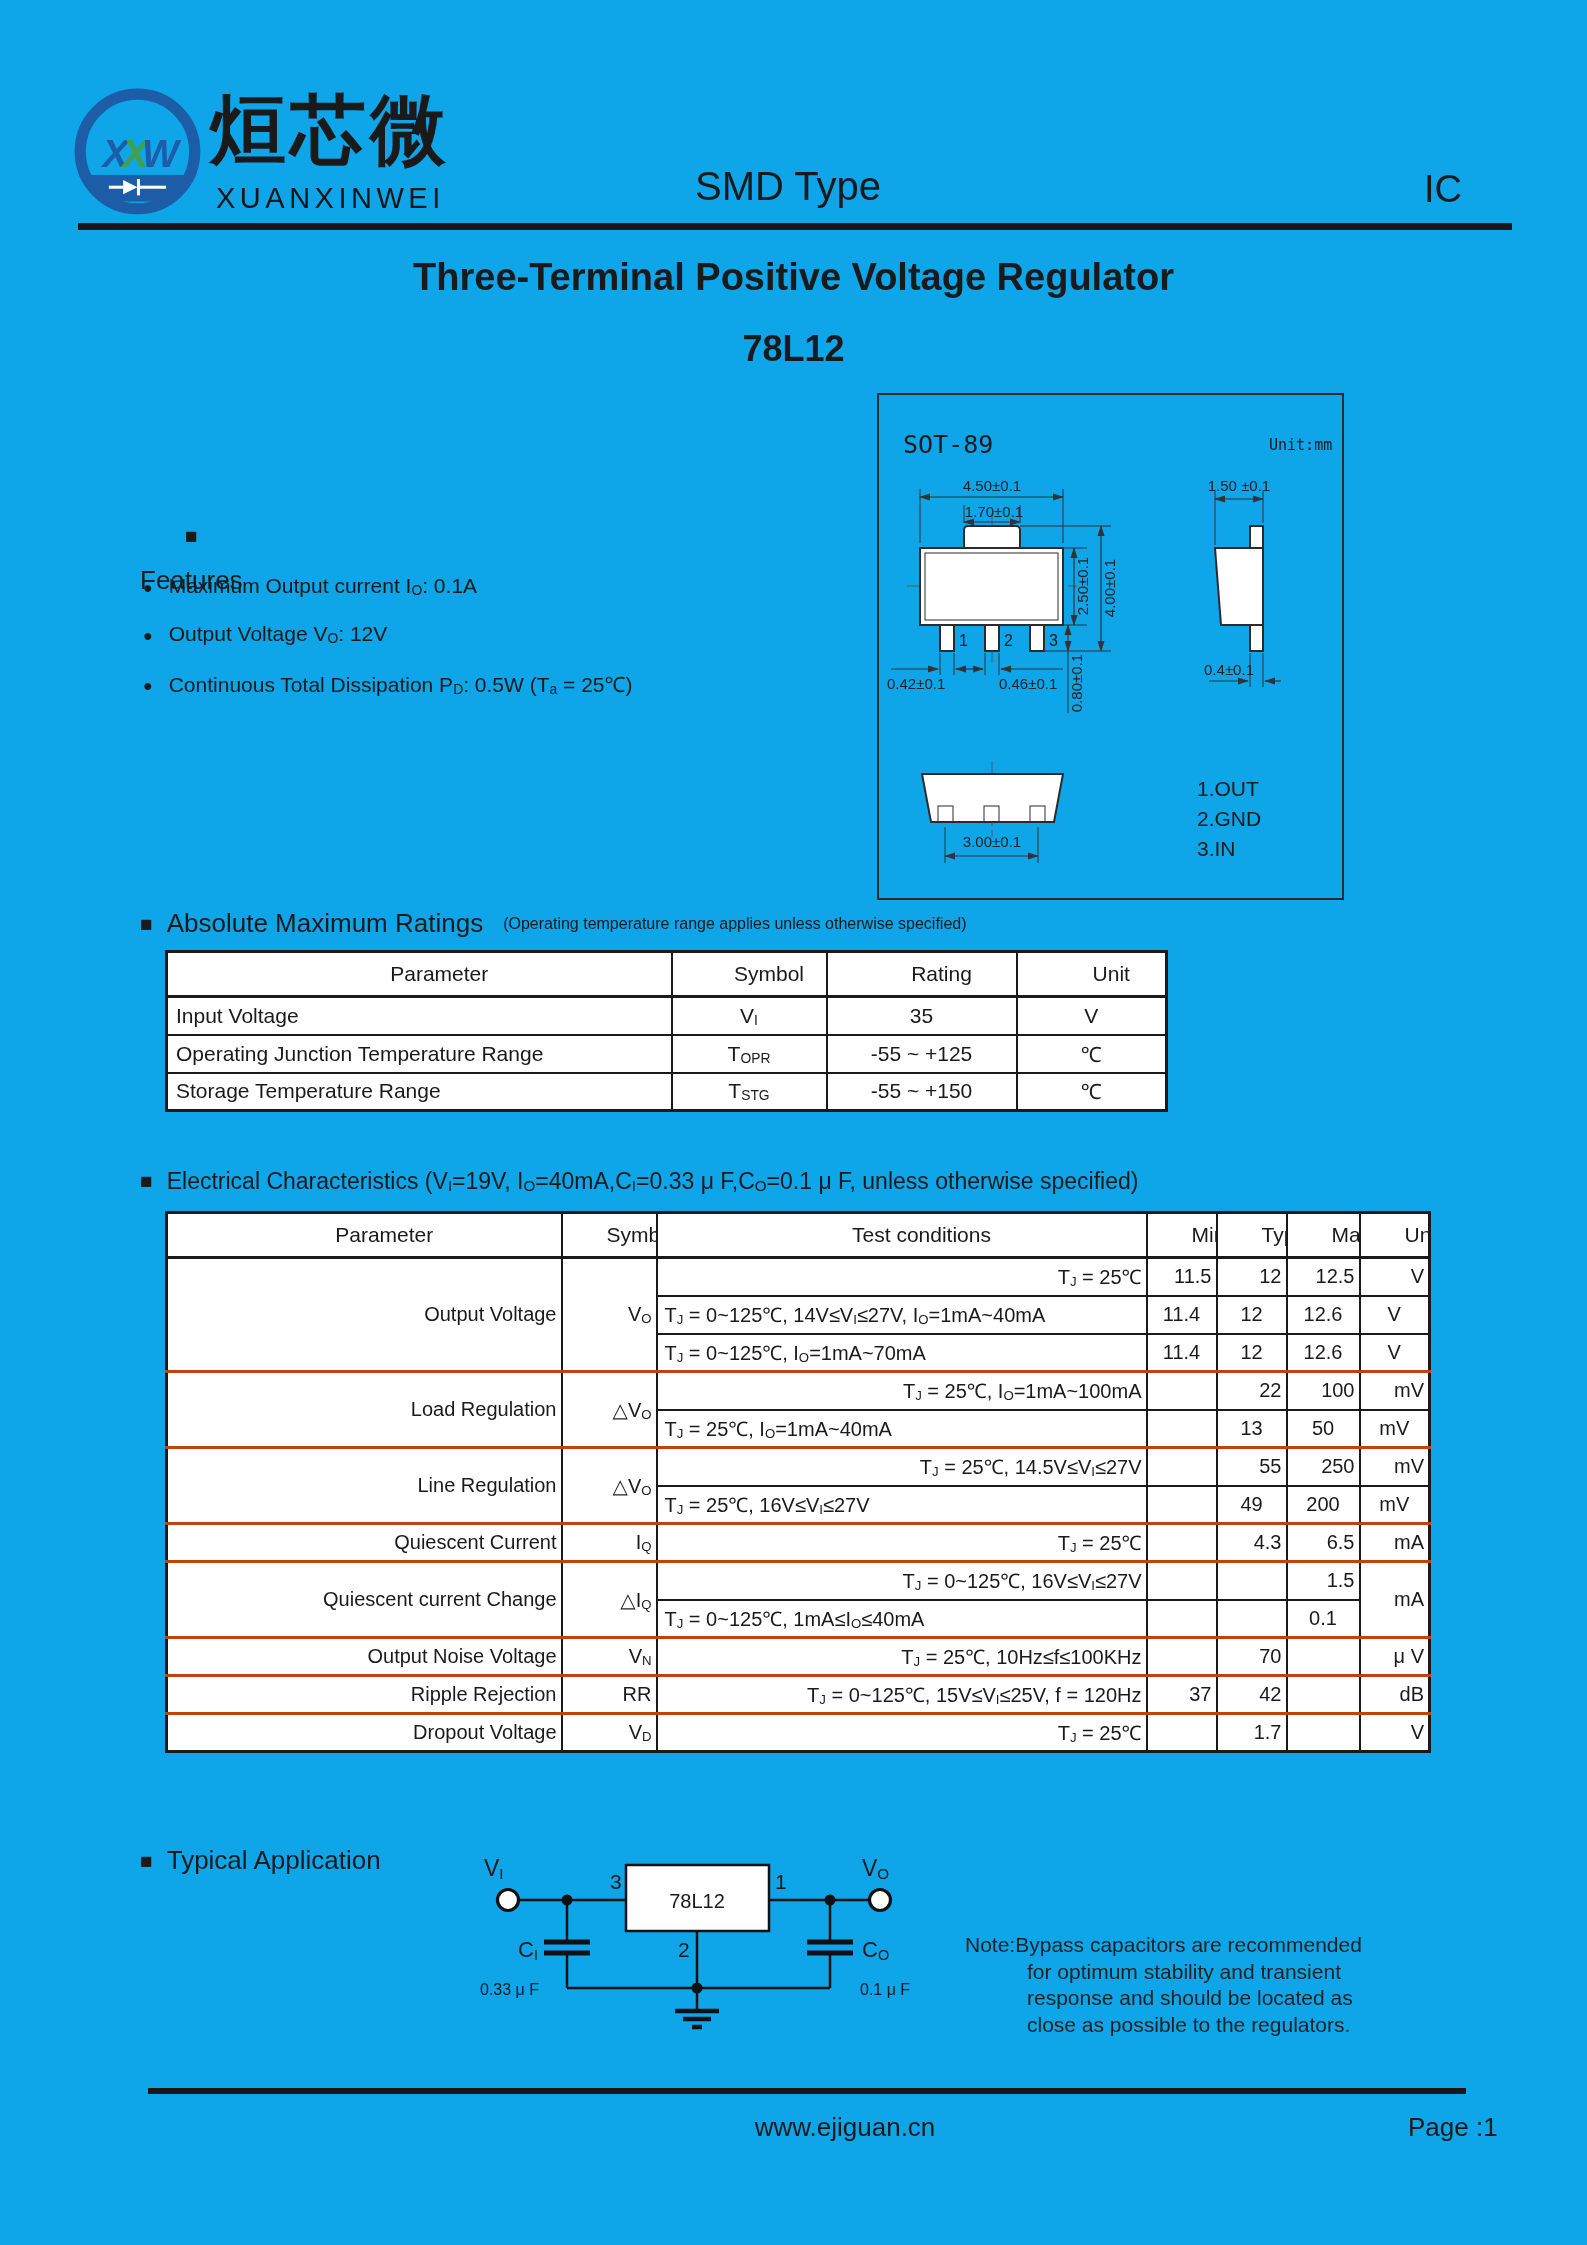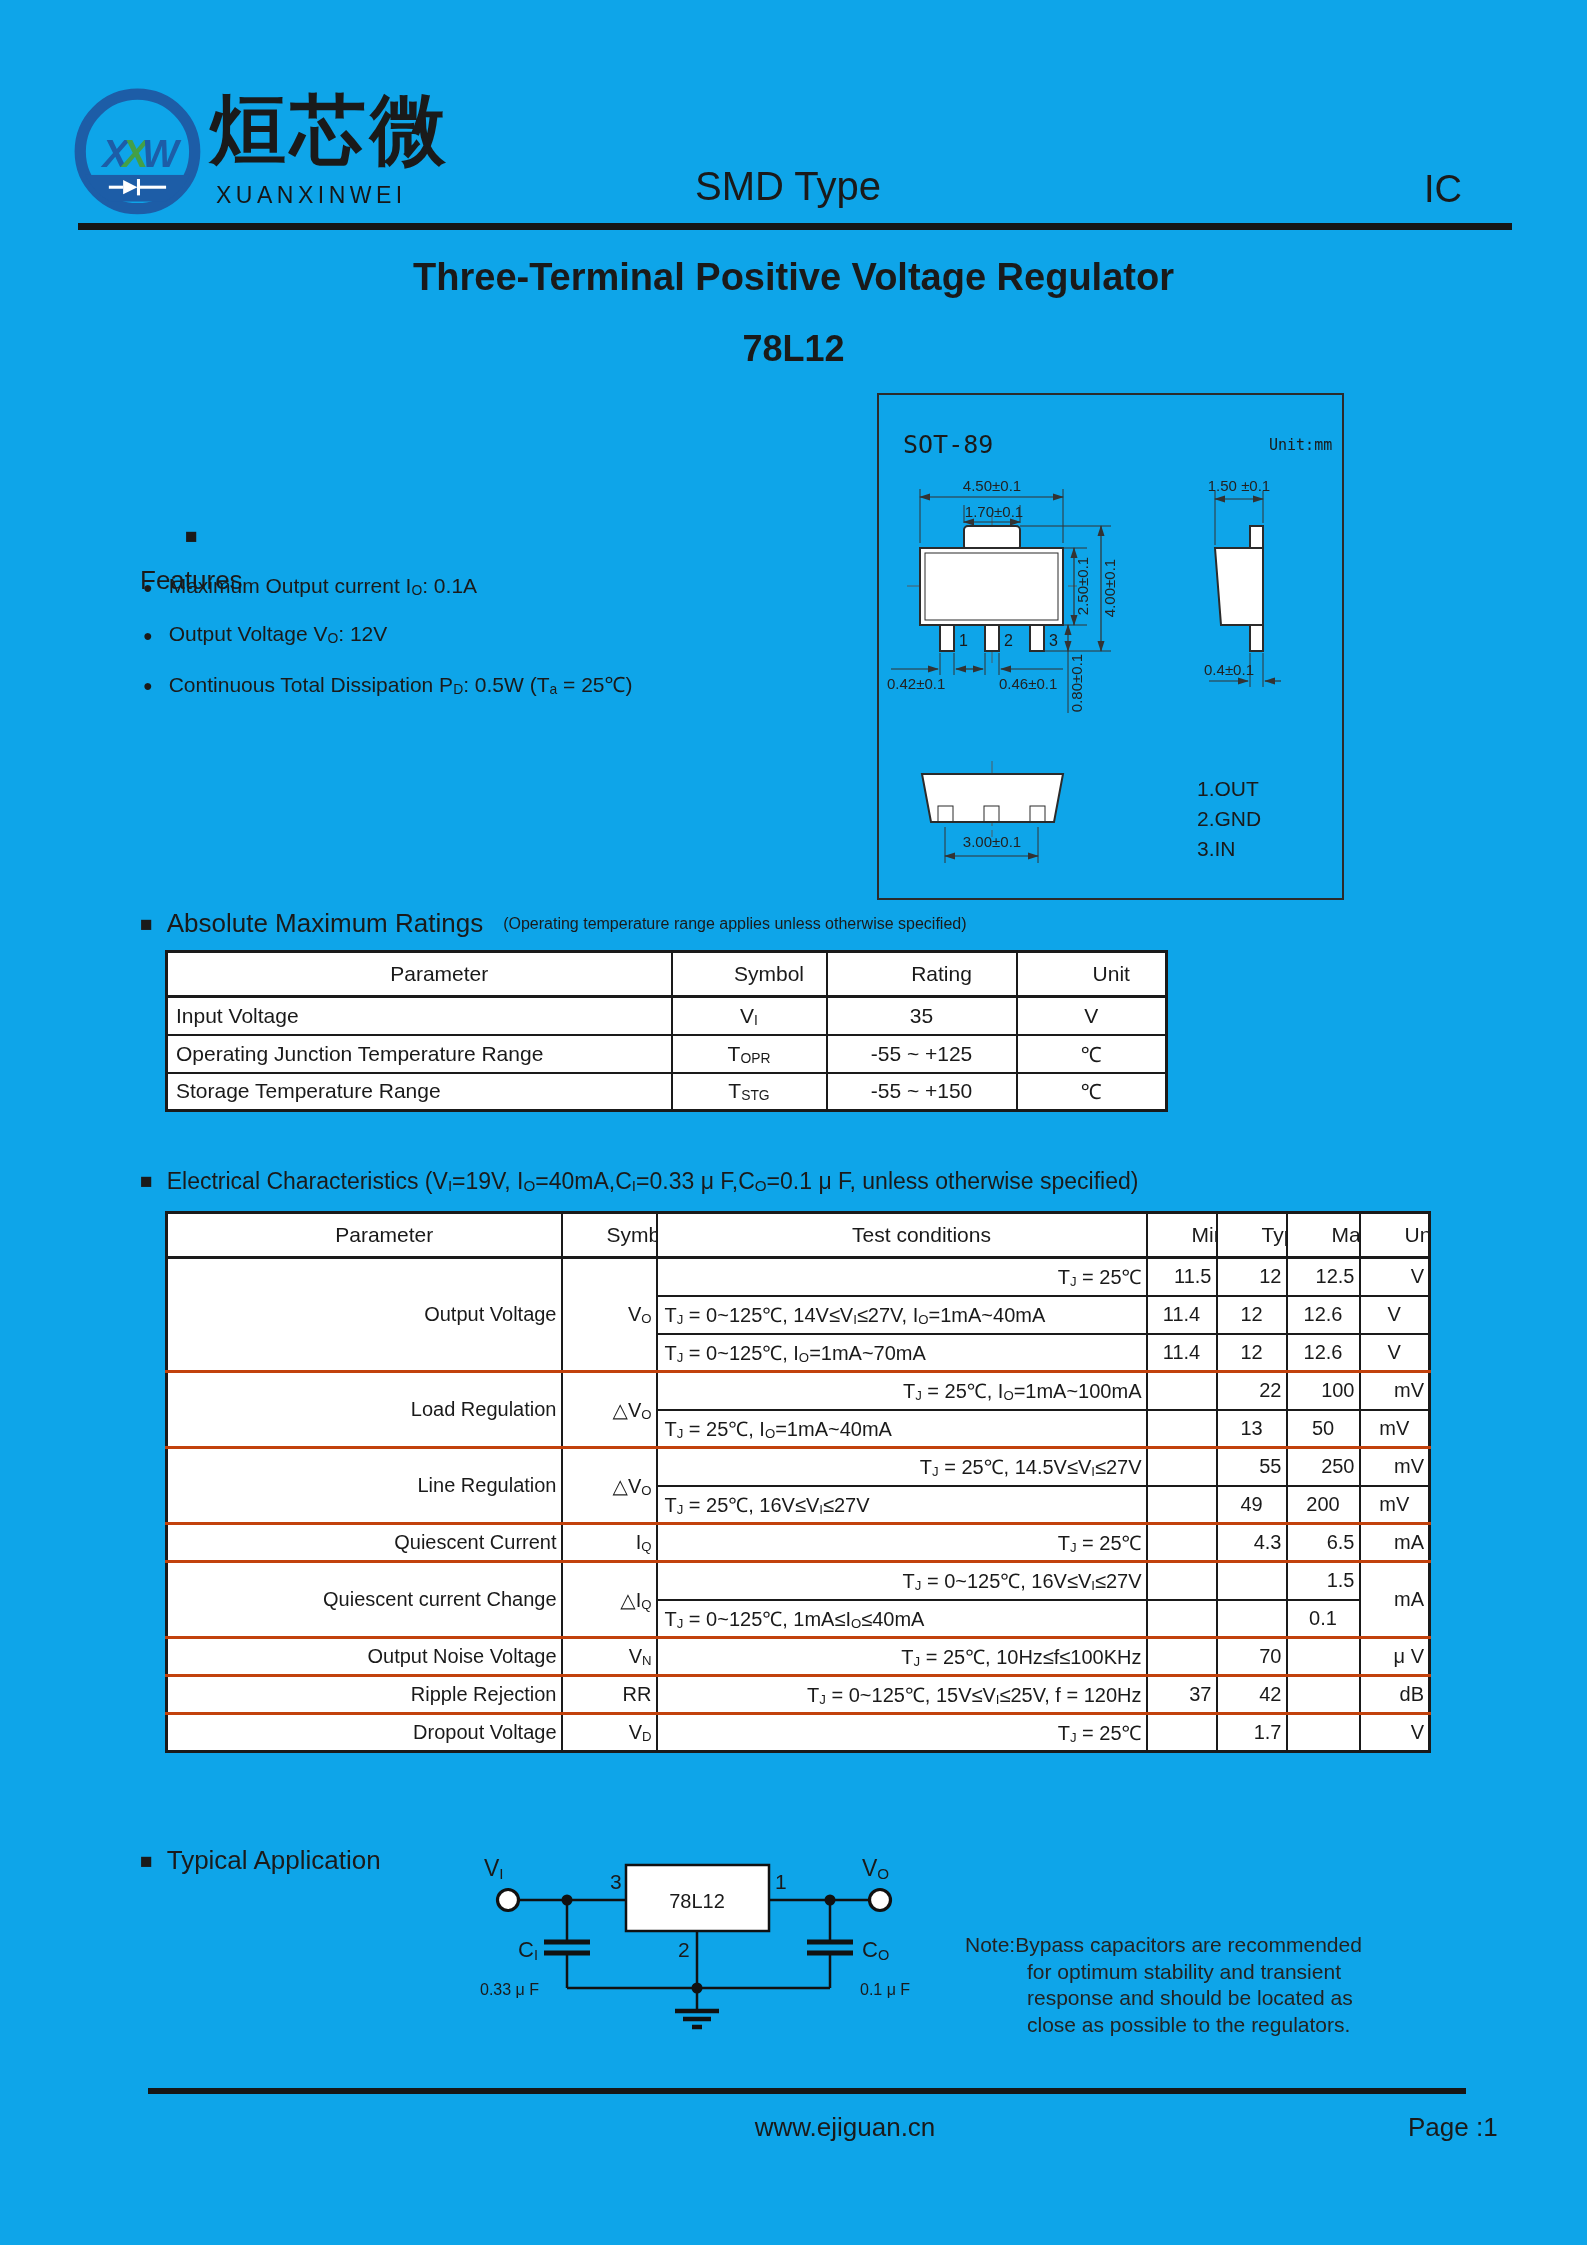--- a/index.html
+++ b/index.html
@@ -51,21 +51,21 @@
     <rect x="4" y="87" width="124" height="26" fill="#1d5da7" clip-path="url(#logoclip)"></rect>
     <g stroke="#ffffff" stroke-width="3">
       <line x1="38" y1="99" x2="52" y2="99"></line>
       <polygon points="52,92 52,106 66,99" fill="#ffffff" stroke="none"></polygon>
       <line x1="67" y1="91" x2="67" y2="107"></line>
       <line x1="67" y1="99" x2="94" y2="99"></line>
     </g>
     <text x="66" y="79" text-anchor="middle" font-size="38" font-weight="bold" font-style="italic" letter-spacing="-6"><tspan fill="#1d5da7">X</tspan><tspan fill="#43a047">X</tspan><tspan fill="#1d5da7">W</tspan></text>
   </svg>
   <div class="abs" style="left:210px;top:88px;font-size:76px;font-weight:bold;letter-spacing:4px;line-height:1.1;">烜芯微</div>
-  <div class="abs" style="left:216px;top:182px;font-size:23px;letter-spacing:4.5px;color:#161616;">XUANXINWEI</div>
+  <div class="abs" style="left:216px;top:182px;font-size:29px;letter-spacing:4.5px;color:#161616;">XUANXINWEI</div>
   <div class="abs" style="left:695px;top:164px;font-size:40px;">SMD Type</div>
   <div class="abs" style="left:1424px;top:168px;font-size:38px;">IC</div>
   <div class="abs rule" style="left:78px;top:223px;width:1434px;height:7px;"></div>
 
   <div class="abs centered" style="top:256px;font-size:38px;font-weight:bold;">Three-Terminal Positive Voltage Regulator</div>
   <div class="abs centered" style="top:328px;font-size:36px;font-weight:bold;">78L12</div>
 
   <div class="abs" style="left:877px;top:393px;width:463px;height:503px;border:2px solid #2b2b2b;">
     <svg width="463" height="503" viewBox="0 0 463 503">
       <defs>

